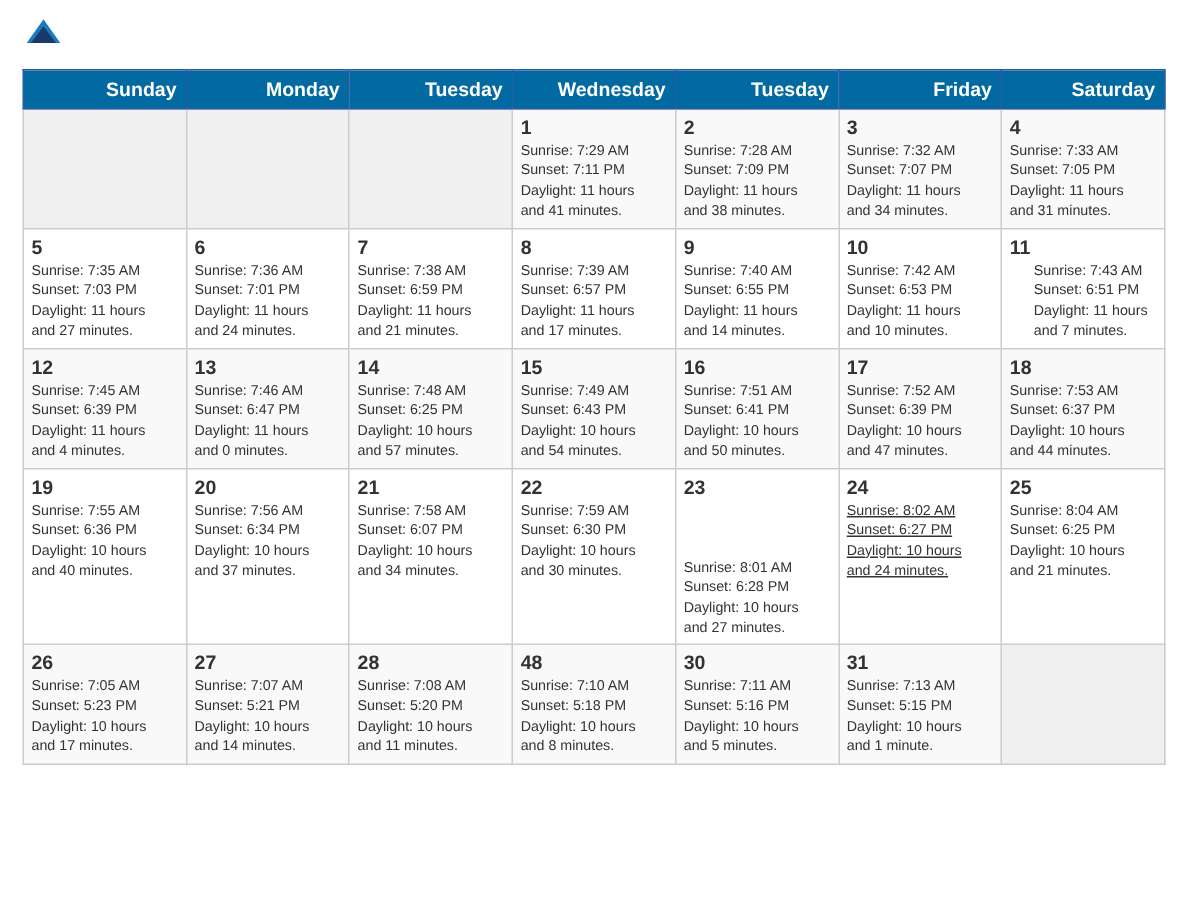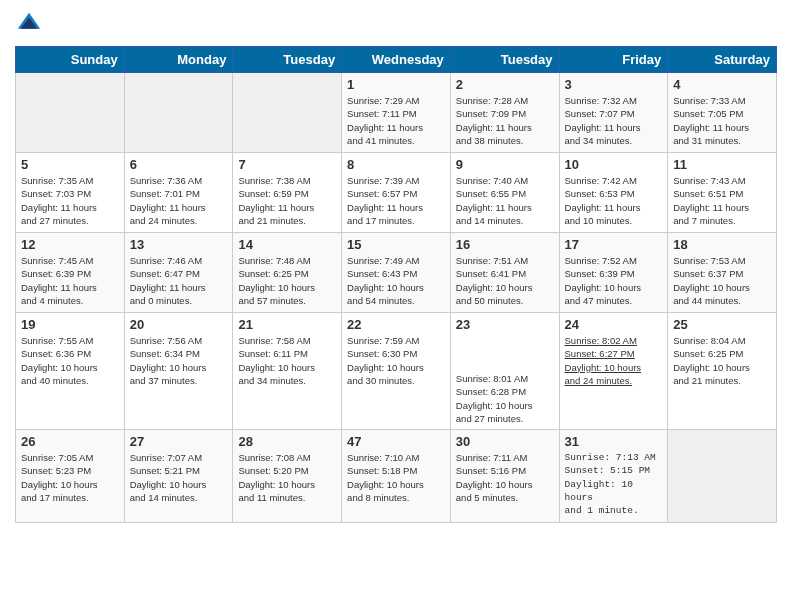--- a/index.html
+++ b/index.html
@@ -191,21 +191,21 @@
           </td>
           <td>
             <span class="day-number">10</span>
             <div class="day-info" style="white-space: pre-line;">Sunrise: 7:42 AM
 Sunset: 6:53 PM
 Daylight: 11 hours
 and 10 minutes.</div>
           </td>
           <td>
             <span class="day-number">11</span>
-            <div class="day-info" style="white-space: pre-line;">Sunrise: 7:43 AM
+            <div class="day-info" style="white-space: pre-line; margin-left: 16px;">Sunrise: 7:43 AM
 Sunset: 6:51 PM
 Daylight: 11 hours
 and 7 minutes.</div>
           </td>
         </tr>
         <tr>
           <td>
             <span class="day-number">12</span>
             <div class="day-info" style="white-space: pre-line;">Sunrise: 7:45 AM
 Sunset: 6:39 PM
@@ -266,21 +266,21 @@
           <td>
             <span class="day-number">20</span>
             <div class="day-info" style="white-space: pre-line;">Sunrise: 7:56 AM
 Sunset: 6:34 PM
 Daylight: 10 hours
 and 37 minutes.</div>
           </td>
           <td>
             <span class="day-number">21</span>
             <div class="day-info" style="white-space: pre-line;">Sunrise: 7:58 AM
-Sunset: 6:11 PM
+Sunset: 6:07 PM
 Daylight: 10 hours
 and 34 minutes.</div>
           </td>
           <td>
             <span class="day-number">22</span>
             <div class="day-info" style="white-space: pre-line;">Sunrise: 7:59 AM
 Sunset: 6:30 PM
 Daylight: 10 hours
 and 30 minutes.</div>
           </td>
@@ -322,36 +322,36 @@
 and 14 minutes.</div>
           </td>
           <td>
             <span class="day-number">28</span>
             <div class="day-info" style="white-space: pre-line;">Sunrise: 7:08 AM
 Sunset: 5:20 PM
 Daylight: 10 hours
 and 11 minutes.</div>
           </td>
           <td>
-            <span class="day-number">47</span>
+            <span class="day-number">48</span>
             <div class="day-info" style="white-space: pre-line;">Sunrise: 7:10 AM
 Sunset: 5:18 PM
 Daylight: 10 hours
 and 8 minutes.</div>
           </td>
           <td>
             <span class="day-number">30</span>
             <div class="day-info" style="white-space: pre-line;">Sunrise: 7:11 AM
 Sunset: 5:16 PM
 Daylight: 10 hours
 and 5 minutes.</div>
           </td>
           <td>
             <span class="day-number">31</span>
-            <div class="day-info" style="white-space: pre-line; font-family: Liberation Mono, monospace;">Sunrise: 7:13 AM
+            <div class="day-info" style="white-space: pre-line;">Sunrise: 7:13 AM
 Sunset: 5:15 PM
 Daylight: 10 hours
 and 1 minute.</div>
           </td>
           <td class="empty-cell"></td>
         </tr>
       </tbody>
   </table>
 </div>
 

